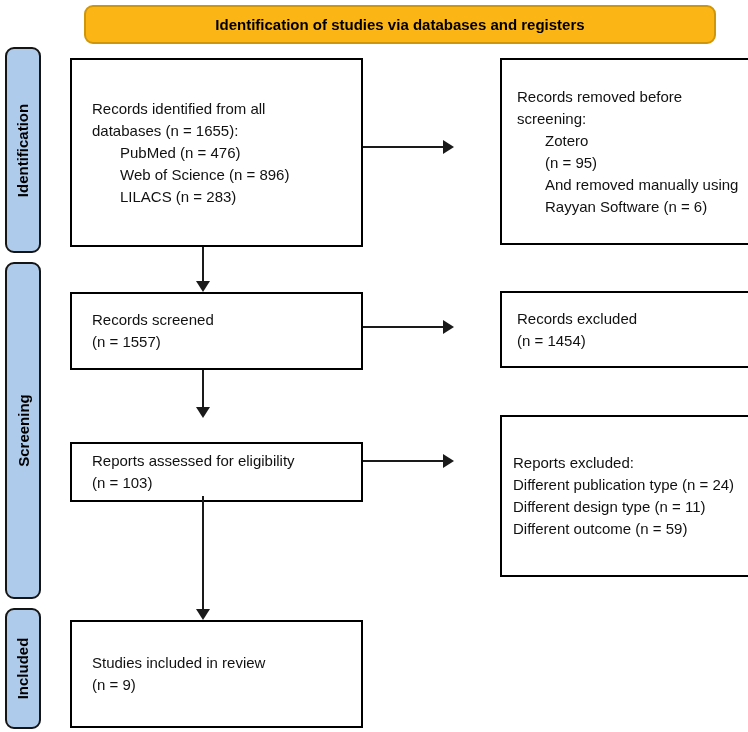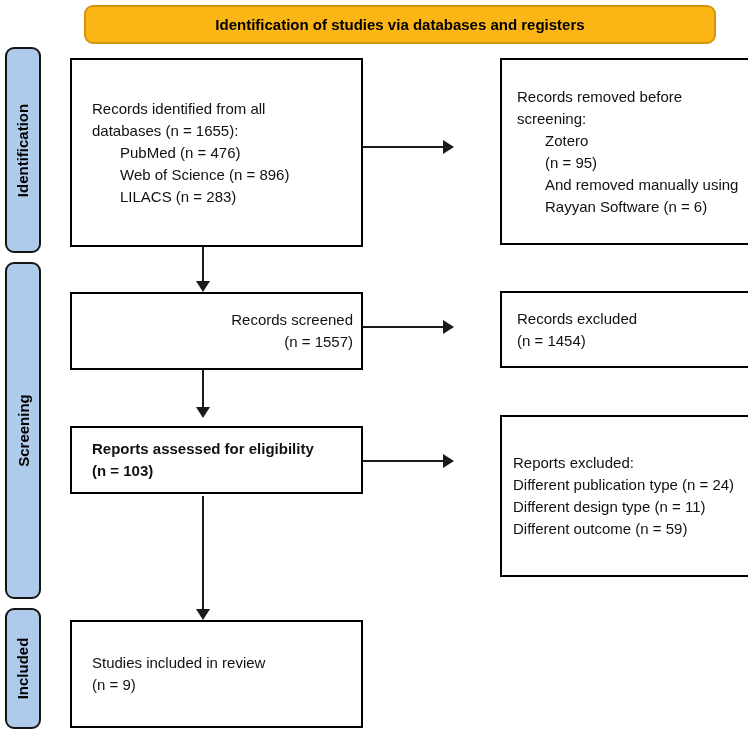--- a/index.html
+++ b/index.html
@@ -92,31 +92,31 @@
 
   <div class="box col-right" style="top:58px;height:187px;">
     <span class="line">Records removed before</span>
     <span class="line">screening:</span>
     <span class="line indent">Zotero</span>
     <span class="line indent">(n = 95)</span>
     <span class="line indent">And removed manually using</span>
     <span class="line indent">Rayyan Software (n = 6)</span>
   </div>
 
-  <div class="box col-left" style="top:292px;height:78px;align-items:flex-end;">
+  <div class="box col-left" style="top:292px;height:78px;">
     <span class="line">Records screened</span>
     <span class="line">(n = 1557)</span>
   </div>
 
   <div class="box col-right" style="top:291px;height:77px;justify-content:center;">
     <span class="line">Records excluded</span>
     <span class="line">(n = 1454)</span>
   </div>
 
-  <div class="box col-left" style="top:426px;height:68px;font-weight:bold;">
+  <div class="box col-left" style="top:442px;height:60px;">
     <span class="line">Reports assessed for eligibility</span>
     <span class="line">(n = 103)</span>
   </div>
 
   <div class="box col-right" style="top:415px;height:162px;padding-left:11px;">
     <span class="line">Reports excluded:</span>
     <span class="line">Different publication type (n = 24)</span>
     <span class="line">Different design type (n = 11)</span>
     <span class="line">Different outcome (n = 59)</span>
   </div>

